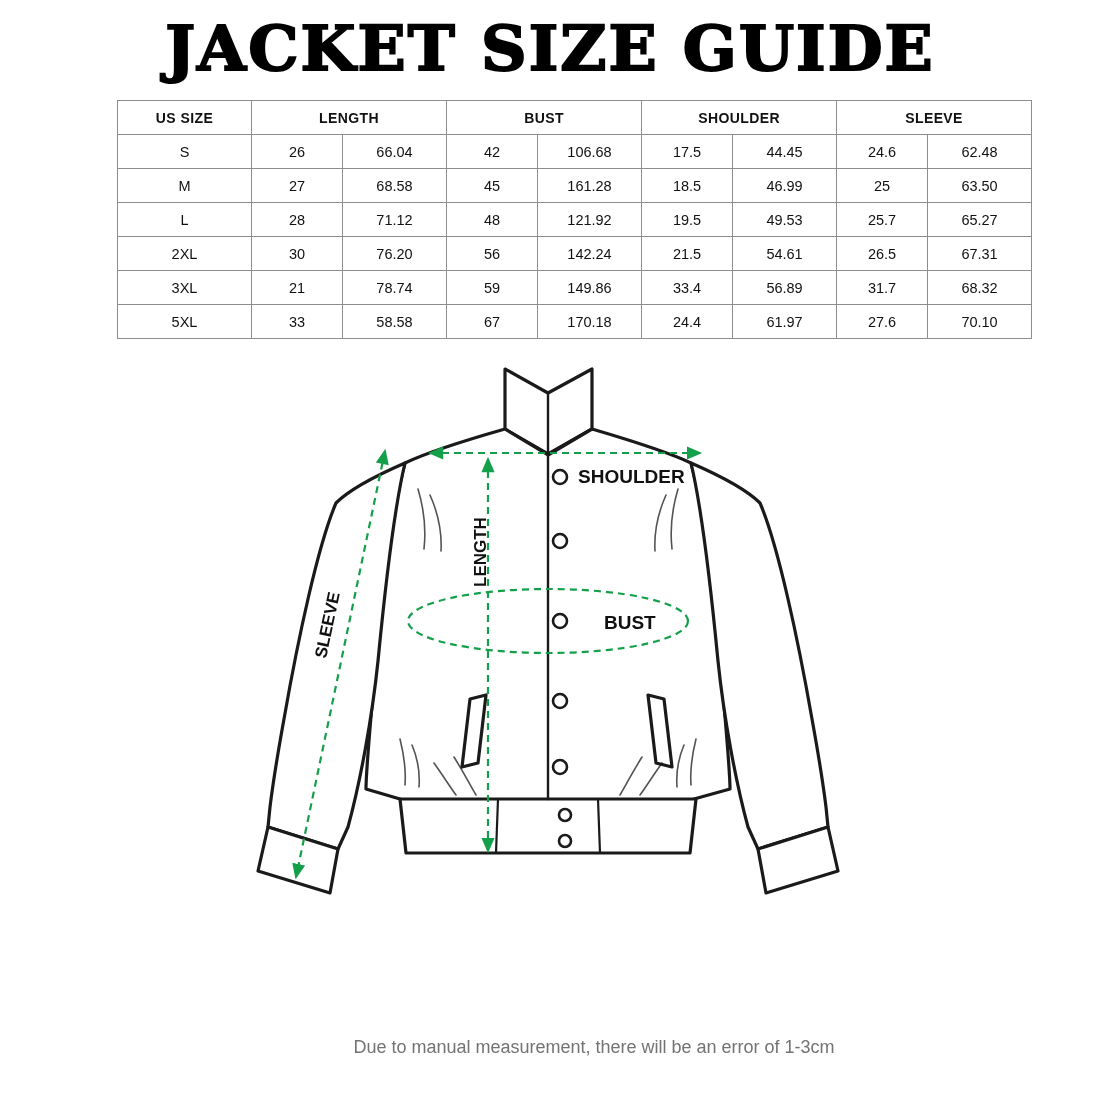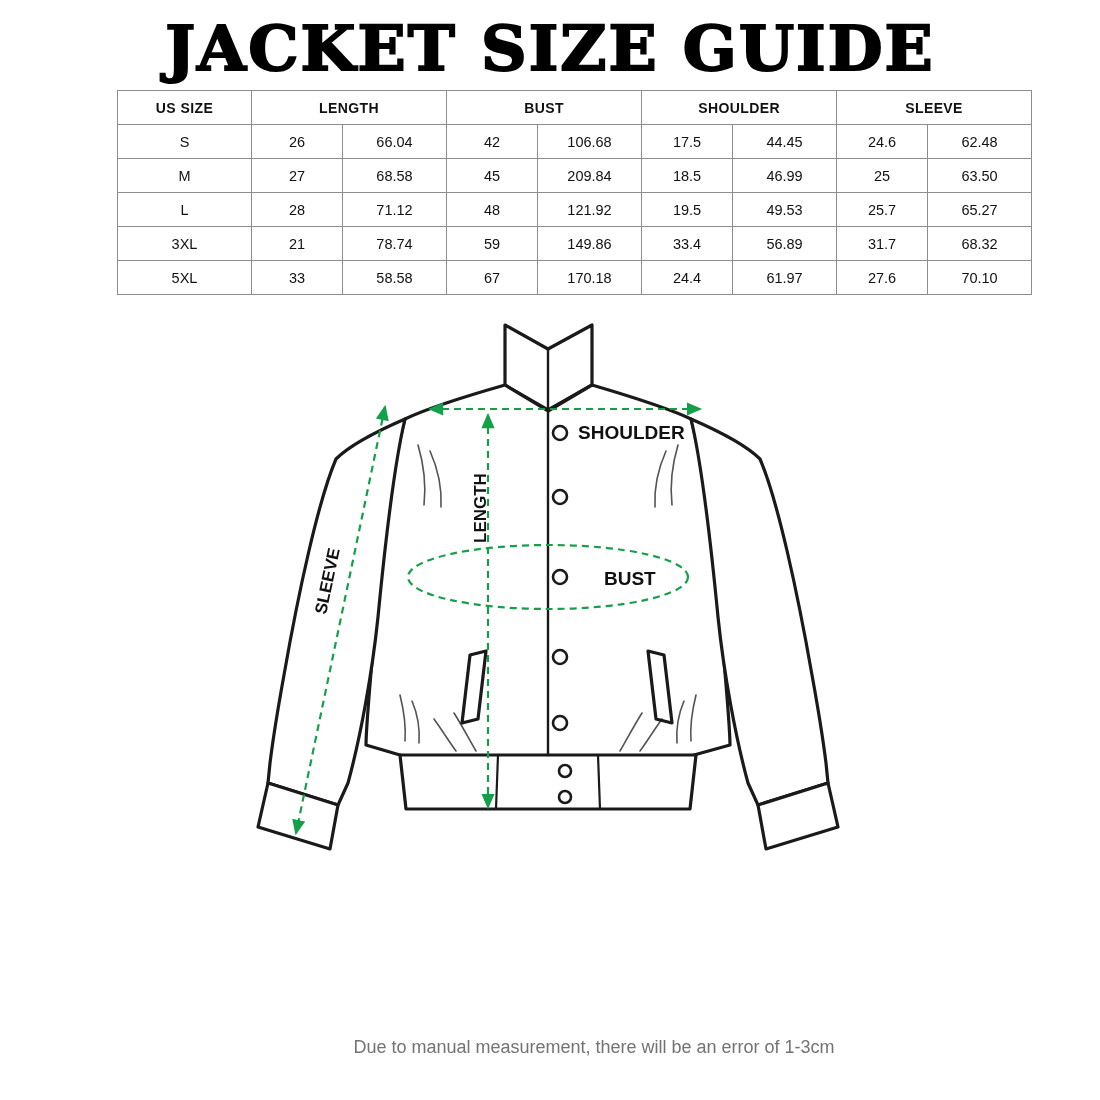--- a/index.html
+++ b/index.html
@@ -25,21 +25,21 @@
     letter-spacing: 2px;
     padding-top: 18px;
     line-height: 1;
     color: #000;
     -webkit-text-stroke: 2px #000;
     transform: scaleX(1.02);
   }
 
   
   .table-wrap {
-    margin: 10px auto 0 auto;
+    margin: 20px auto 0 auto;
     width: 866px;
   }
   table.size-table {
     width: 100%;
     border-collapse: collapse;
     table-layout: fixed;
   }
   table.size-table th,
   table.size-table td {
     border: 1px solid #8d8d8d;
@@ -139,36 +139,47 @@
         <td>17.5</td>
         <td>44.45</td>
         <td>24.6</td>
         <td>62.48</td>
       </tr>
       <tr>
         <td>M</td>
         <td>27</td>
         <td>68.58</td>
         <td>45</td>
-        <td>209.84</td>
+        <td>161.28</td>
         <td>18.5</td>
         <td>46.99</td>
         <td>25</td>
         <td>63.50</td>
       </tr>
       <tr>
         <td>L</td>
         <td>28</td>
         <td>71.12</td>
         <td>48</td>
         <td>121.92</td>
         <td>19.5</td>
         <td>49.53</td>
         <td>25.7</td>
         <td>65.27</td>
+      </tr>
+      <tr>
+        <td>2XL</td>
+        <td>30</td>
+        <td>76.20</td>
+        <td>56</td>
+        <td>142.24</td>
+        <td>21.5</td>
+        <td>54.61</td>
+        <td>26.5</td>
+        <td>67.31</td>
       </tr>
       <tr>
         <td>3XL</td>
         <td>21</td>
         <td>78.74</td>
         <td>59</td>
         <td>149.86</td>
         <td>33.4</td>
         <td>56.89</td>
         <td>31.7</td>

